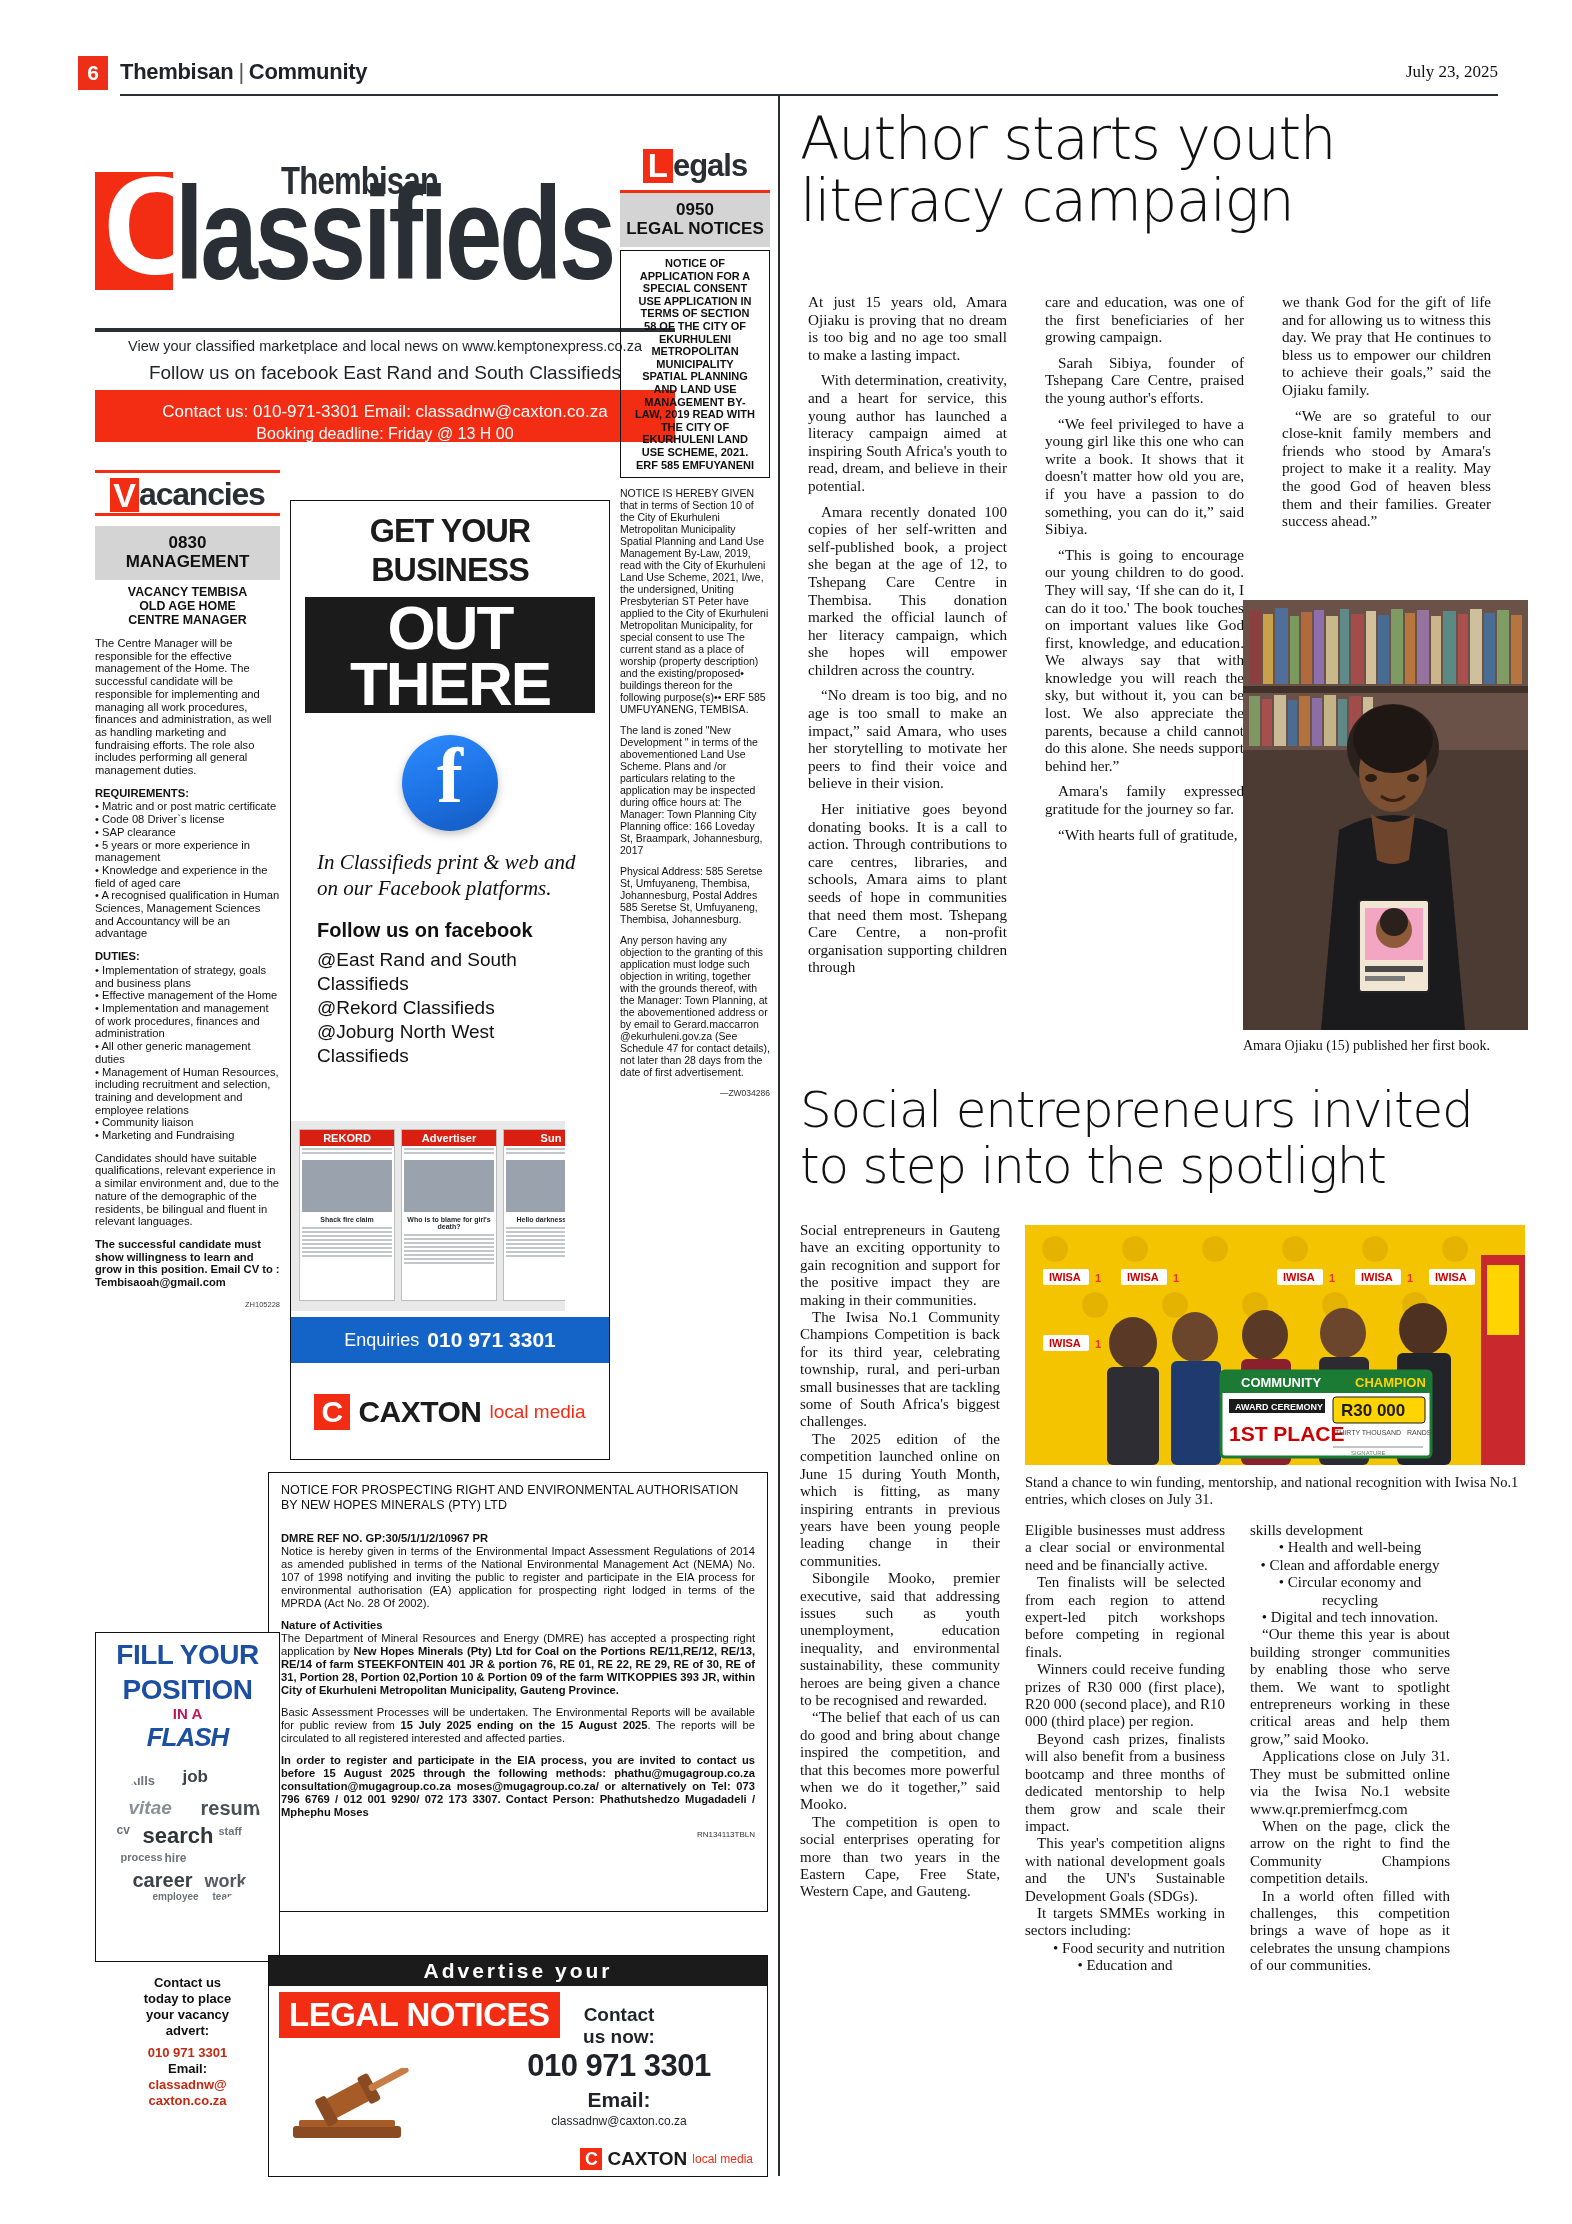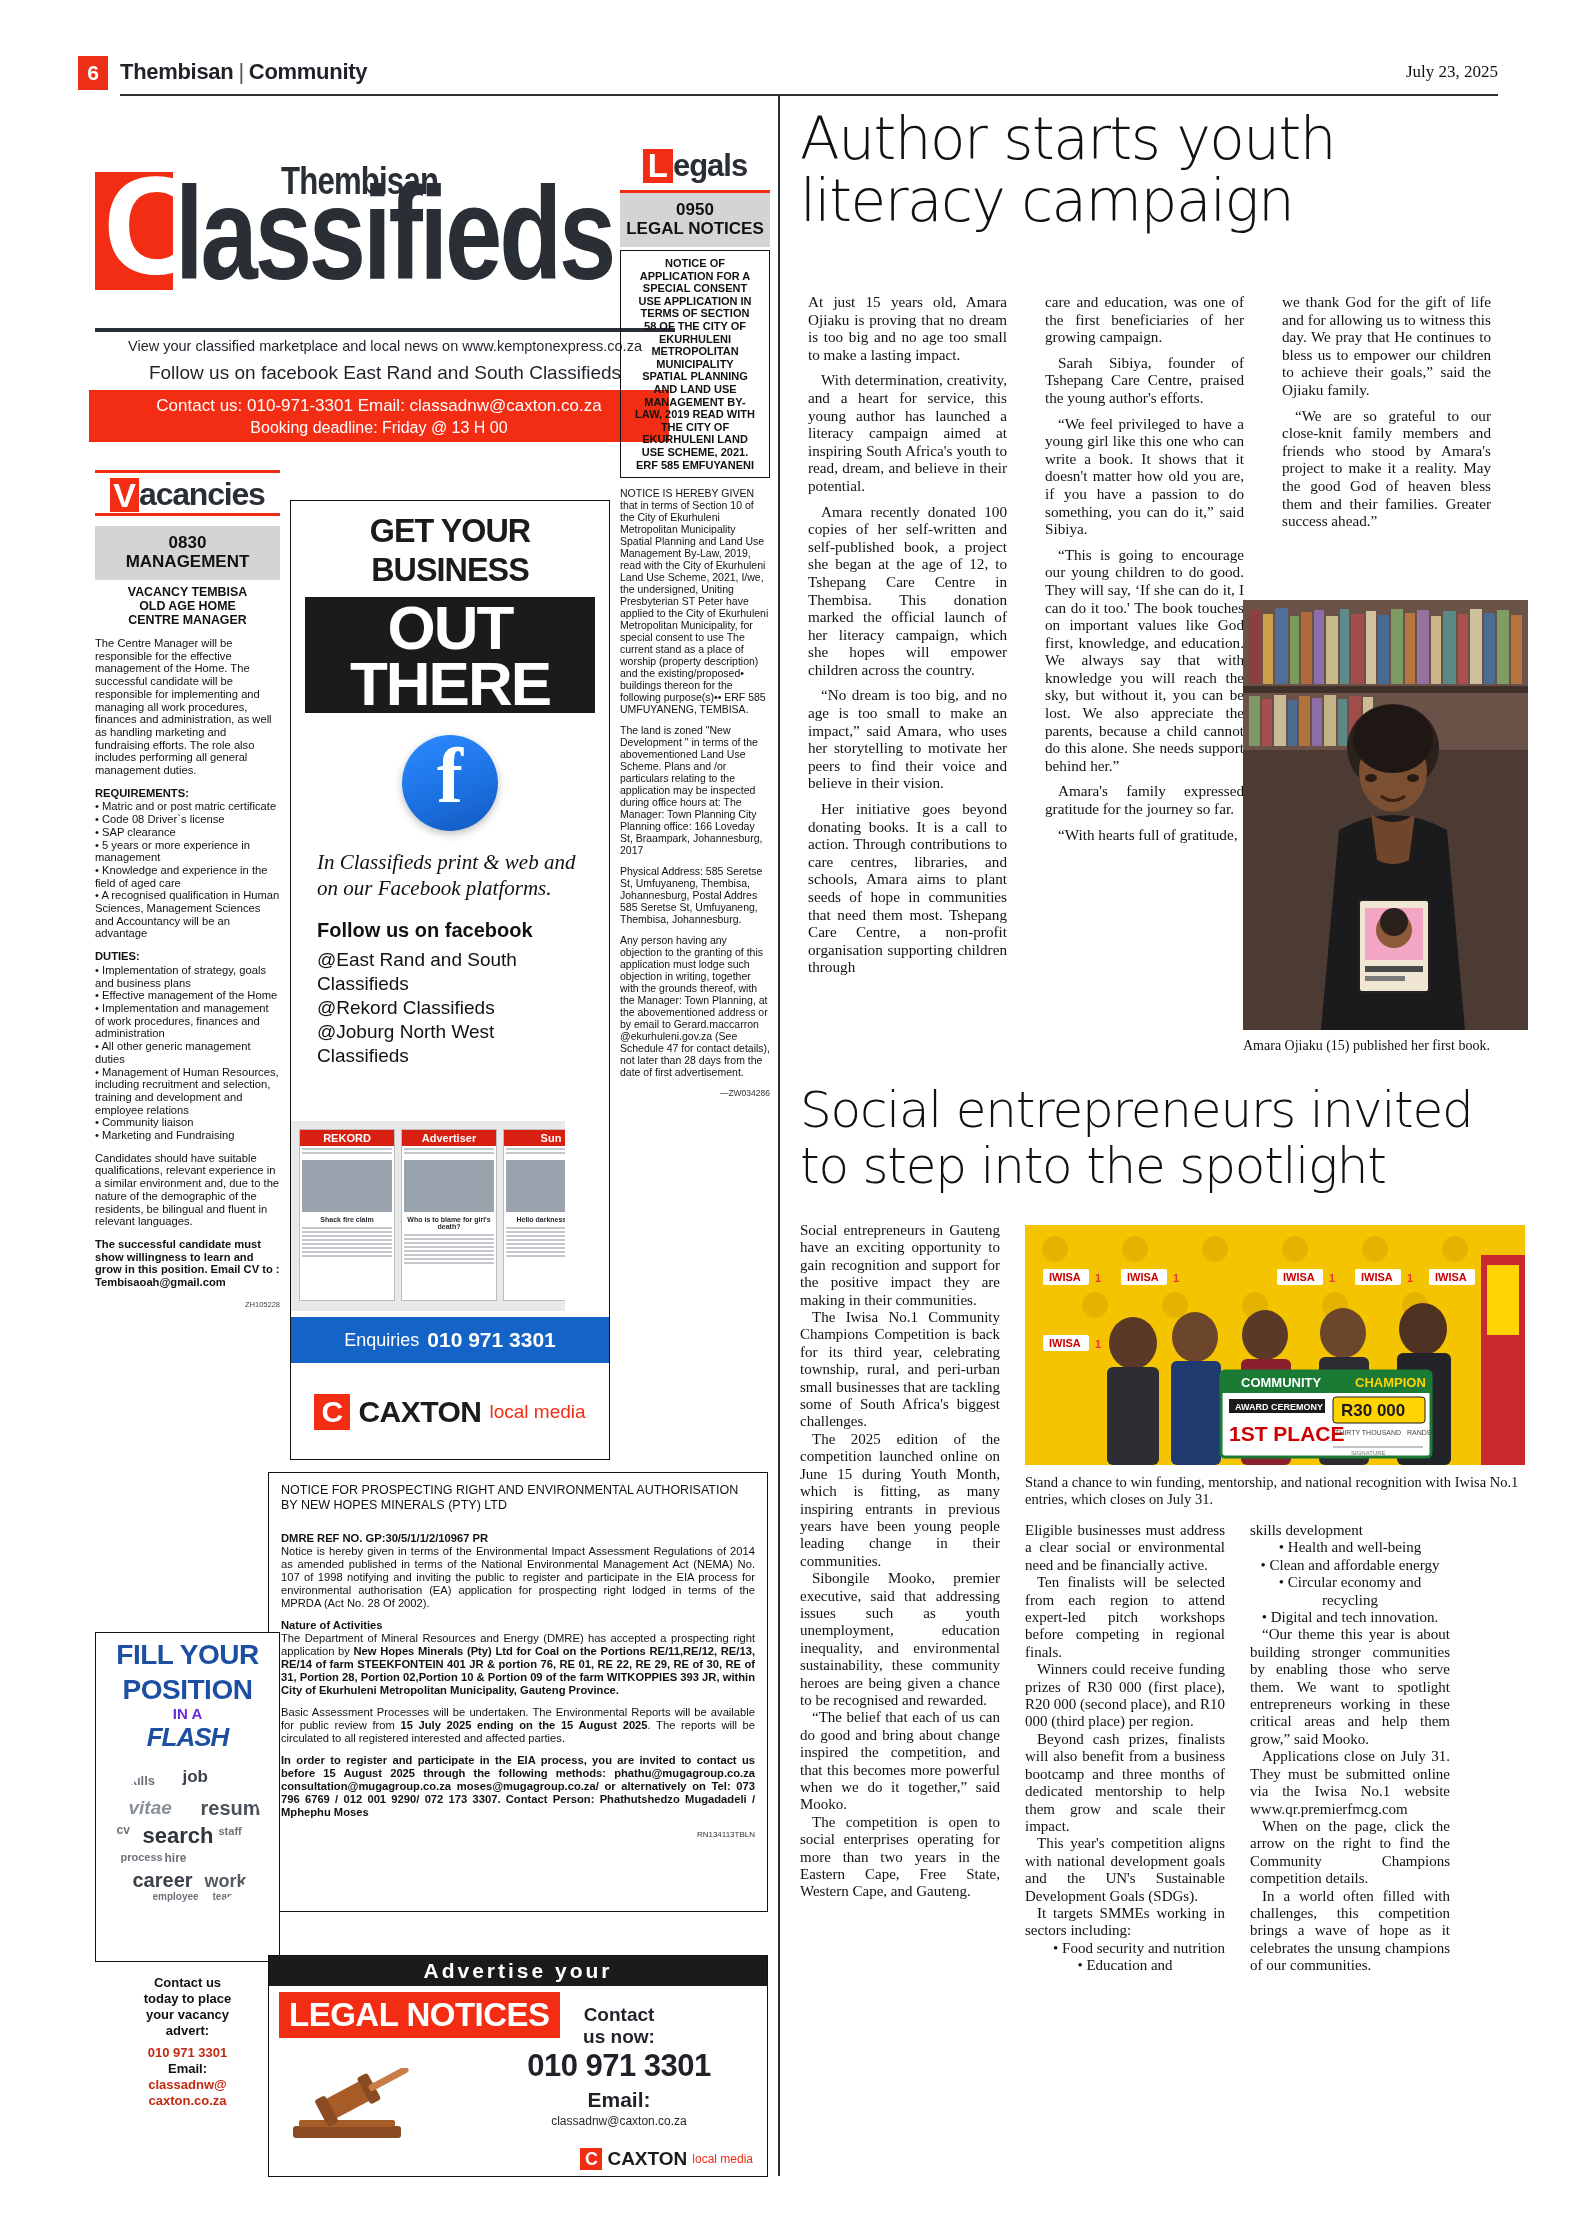--- a/index.html
+++ b/index.html
@@ -57,23 +57,23 @@
     position:absolute; left:80px; top:28px;
     font-size:132px; font-weight:bold; color:#2a2e35; letter-spacing:-4px;
     line-height:112px;
     font-family:"Liberation Sans", sans-serif;
     transform:scaleX(0.78); transform-origin:left top;
   }
   .cls-rule { position:absolute; left:95px; top:328px; width:580px; height:4px; background:#2a2e35; }
   .cls-sub1 { position:absolute; left:95px; top:338px; width:580px; font-size:14.5px; text-align:center; }
   .cls-sub2 { position:absolute; left:95px; top:362px; width:580px; font-size:19px; text-align:center; }
   .cls-contact {
-    position:absolute; left:89px; top:390px; width:580px; height:52px;
+    position:absolute; left:95px; top:390px; width:580px; height:52px;
     background:#f32c14; color:#fff; font-size:17px; text-align:center;
-    padding-top:5px; line-height:22px;
+    padding-top:11px; line-height:22px;
   }
   .cls-contact .ln2 { font-size:16px; }
 
   
   .vac-head { position:absolute; left:95px; top:470px; width:185px; }
   .vac-head .rule { width:100%; height:3px; background:#f32c14; }
   .vac-head .logo { position:relative; height:40px; text-align:center; padding-top:3px; }
   .vac-head .vbox {
     display:inline-block; background:#f32c14; color:#fff;
     font-size:34px; font-weight:bold; line-height:34px; padding:0 3px;
@@ -194,21 +194,21 @@
   .dmre .b { font-weight:bold; }
   .dmre .ref { font-weight:bold; }
   .dmre .sigline { text-align:right; font-size:8px; color:#333; }
 
   
   .fyp {
     position:absolute; left:95px; top:1632px; width:185px; height:330px;
     border:1px solid #111; overflow:hidden; background:#fff;
   }
   .fyp .t1 { margin-top:8px; text-align:center; font-size:28px; font-weight:bold; color:#1c4fa1; line-height:27px; letter-spacing:-0.5px; }
-  .fyp .t2 { text-align:center; font-size:15px; font-weight:bold; color:#6d28d9; margin-top:2px; }
+  .fyp .t2 { text-align:center; font-size:15px; font-weight:bold; color:#be185d; margin-top:2px; }
   .fyp .t3 { text-align:center; font-size:26px; font-weight:bold; font-style:italic; color:#1c4fa1; letter-spacing:-1px; }
   .wordcloud {
     position:relative; margin:6px auto 0; width:150px; height:150px; border-radius:50%;
     background:#fff; overflow:hidden;
   }
   .wordcloud span { position:absolute; color:#6d737a; font-weight:bold; }
 
   .fypc { position:absolute; left:95px; top:1975px; width:185px; text-align:center; font-size:13px; line-height:16px; color:#111; }
   .fypc .b { font-weight:bold; }
   .fypc .red { color:#c32a12; font-weight:bold; }

